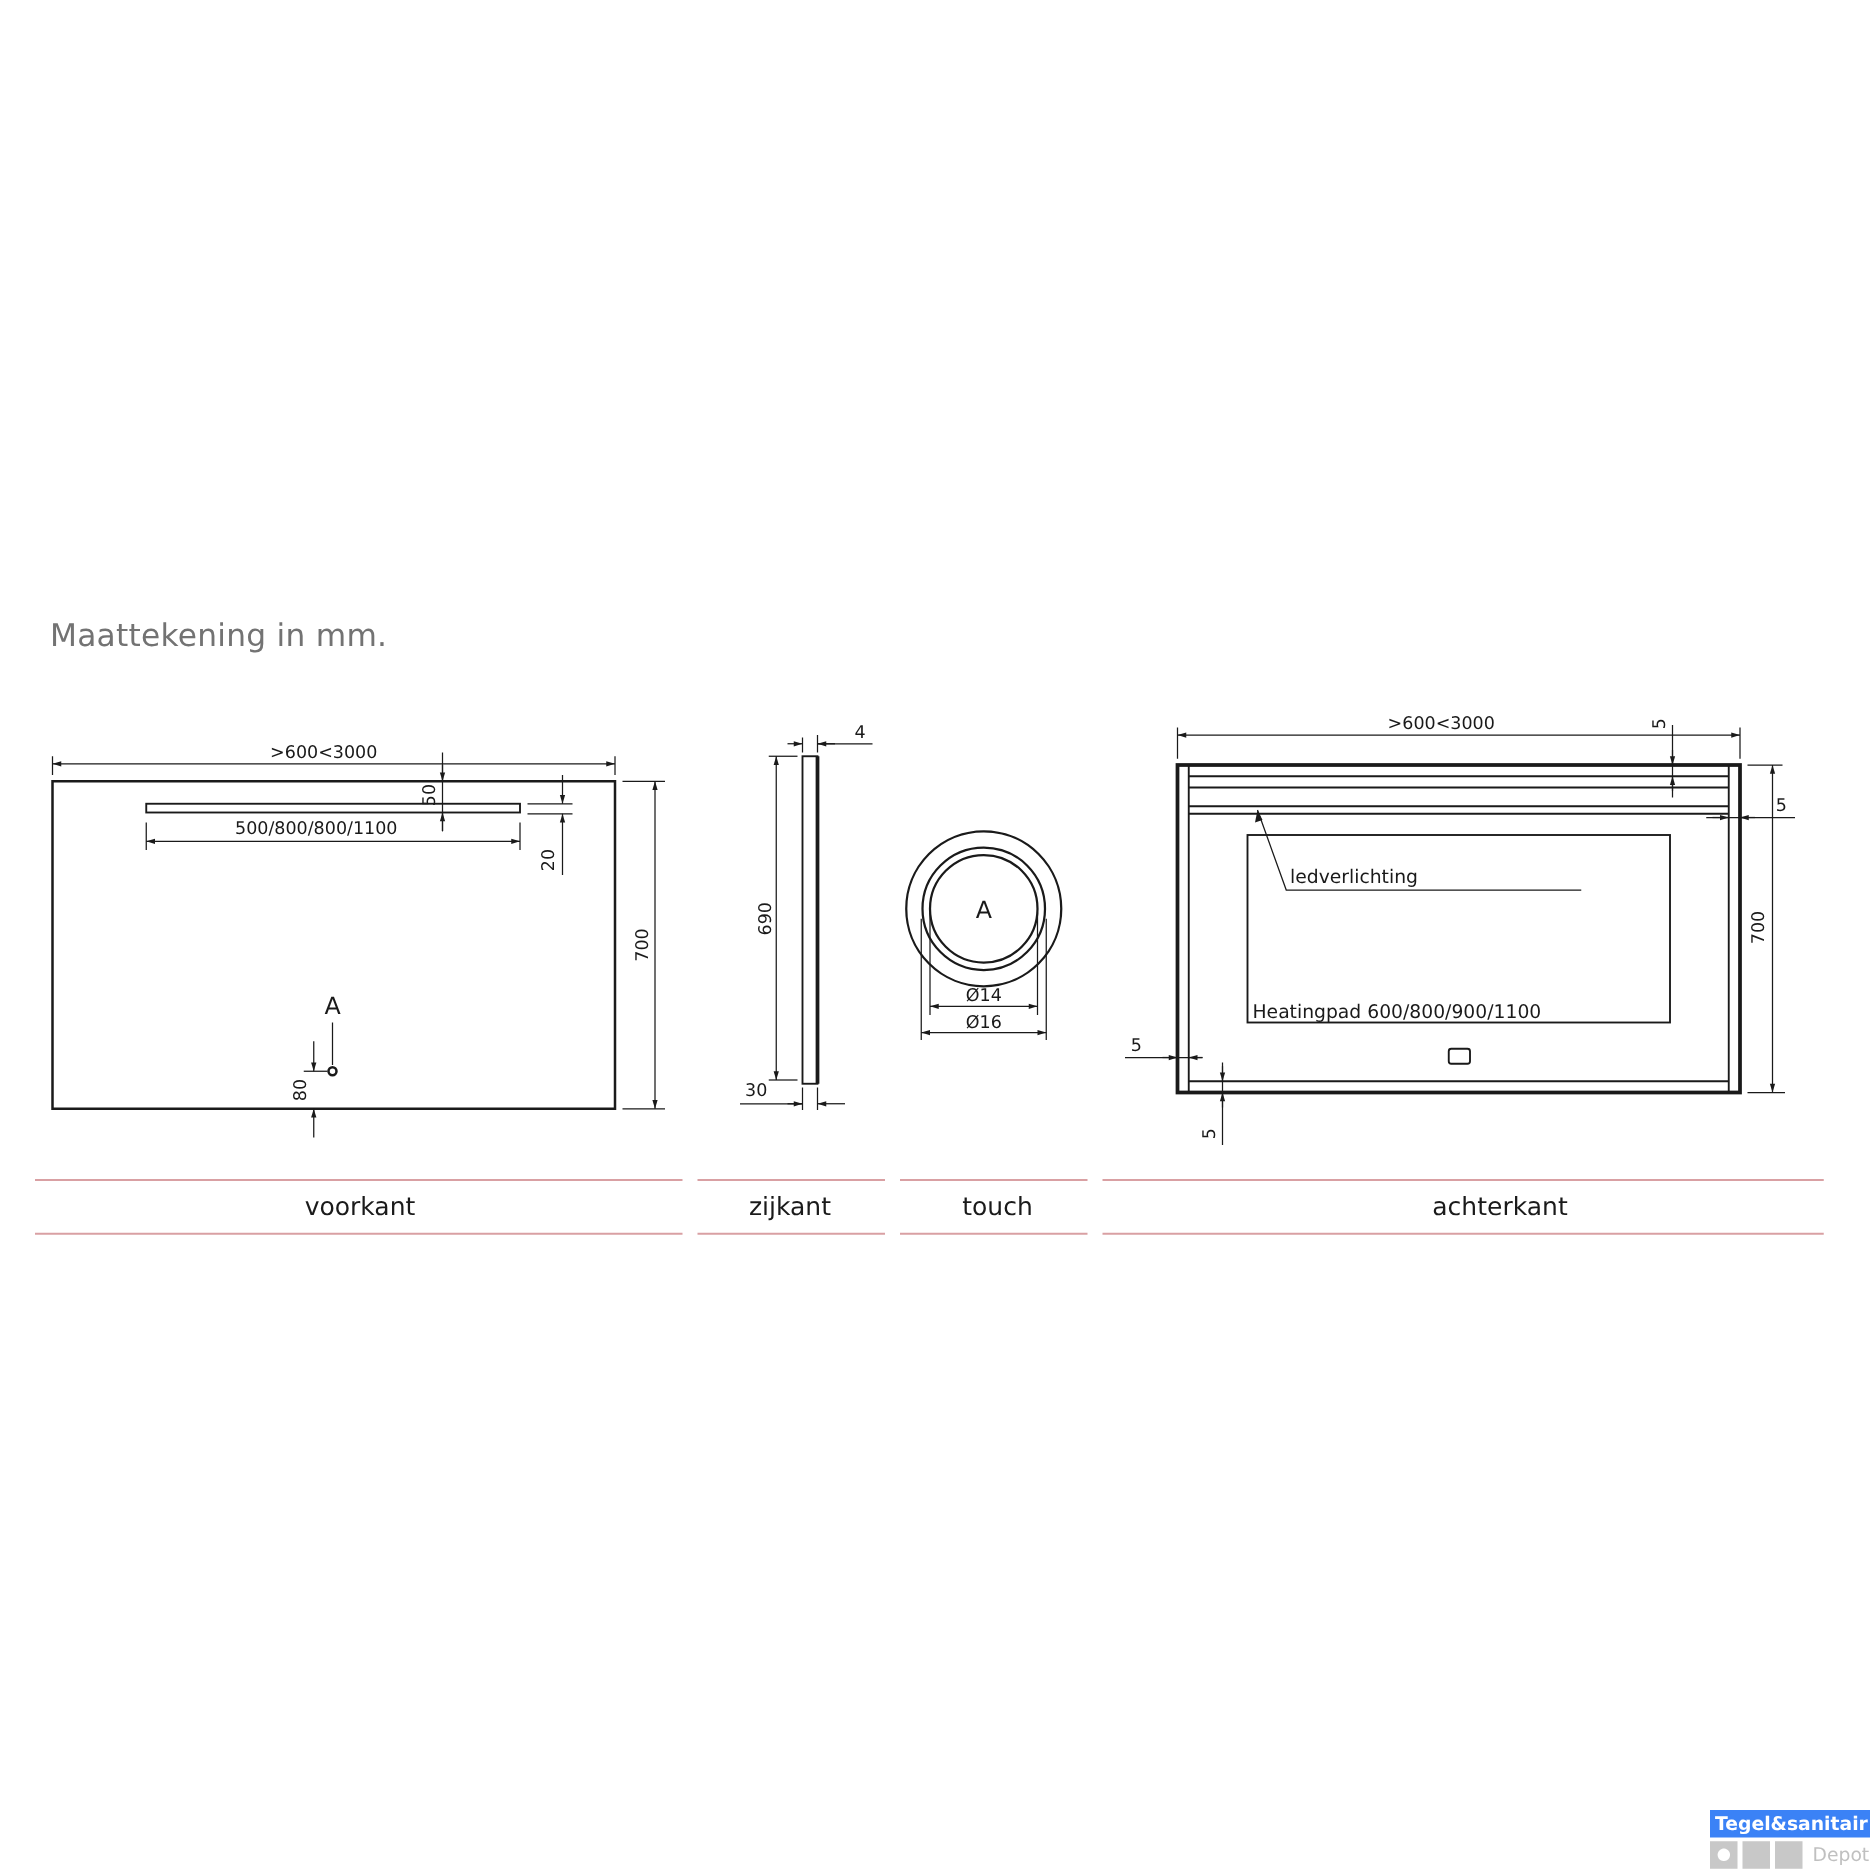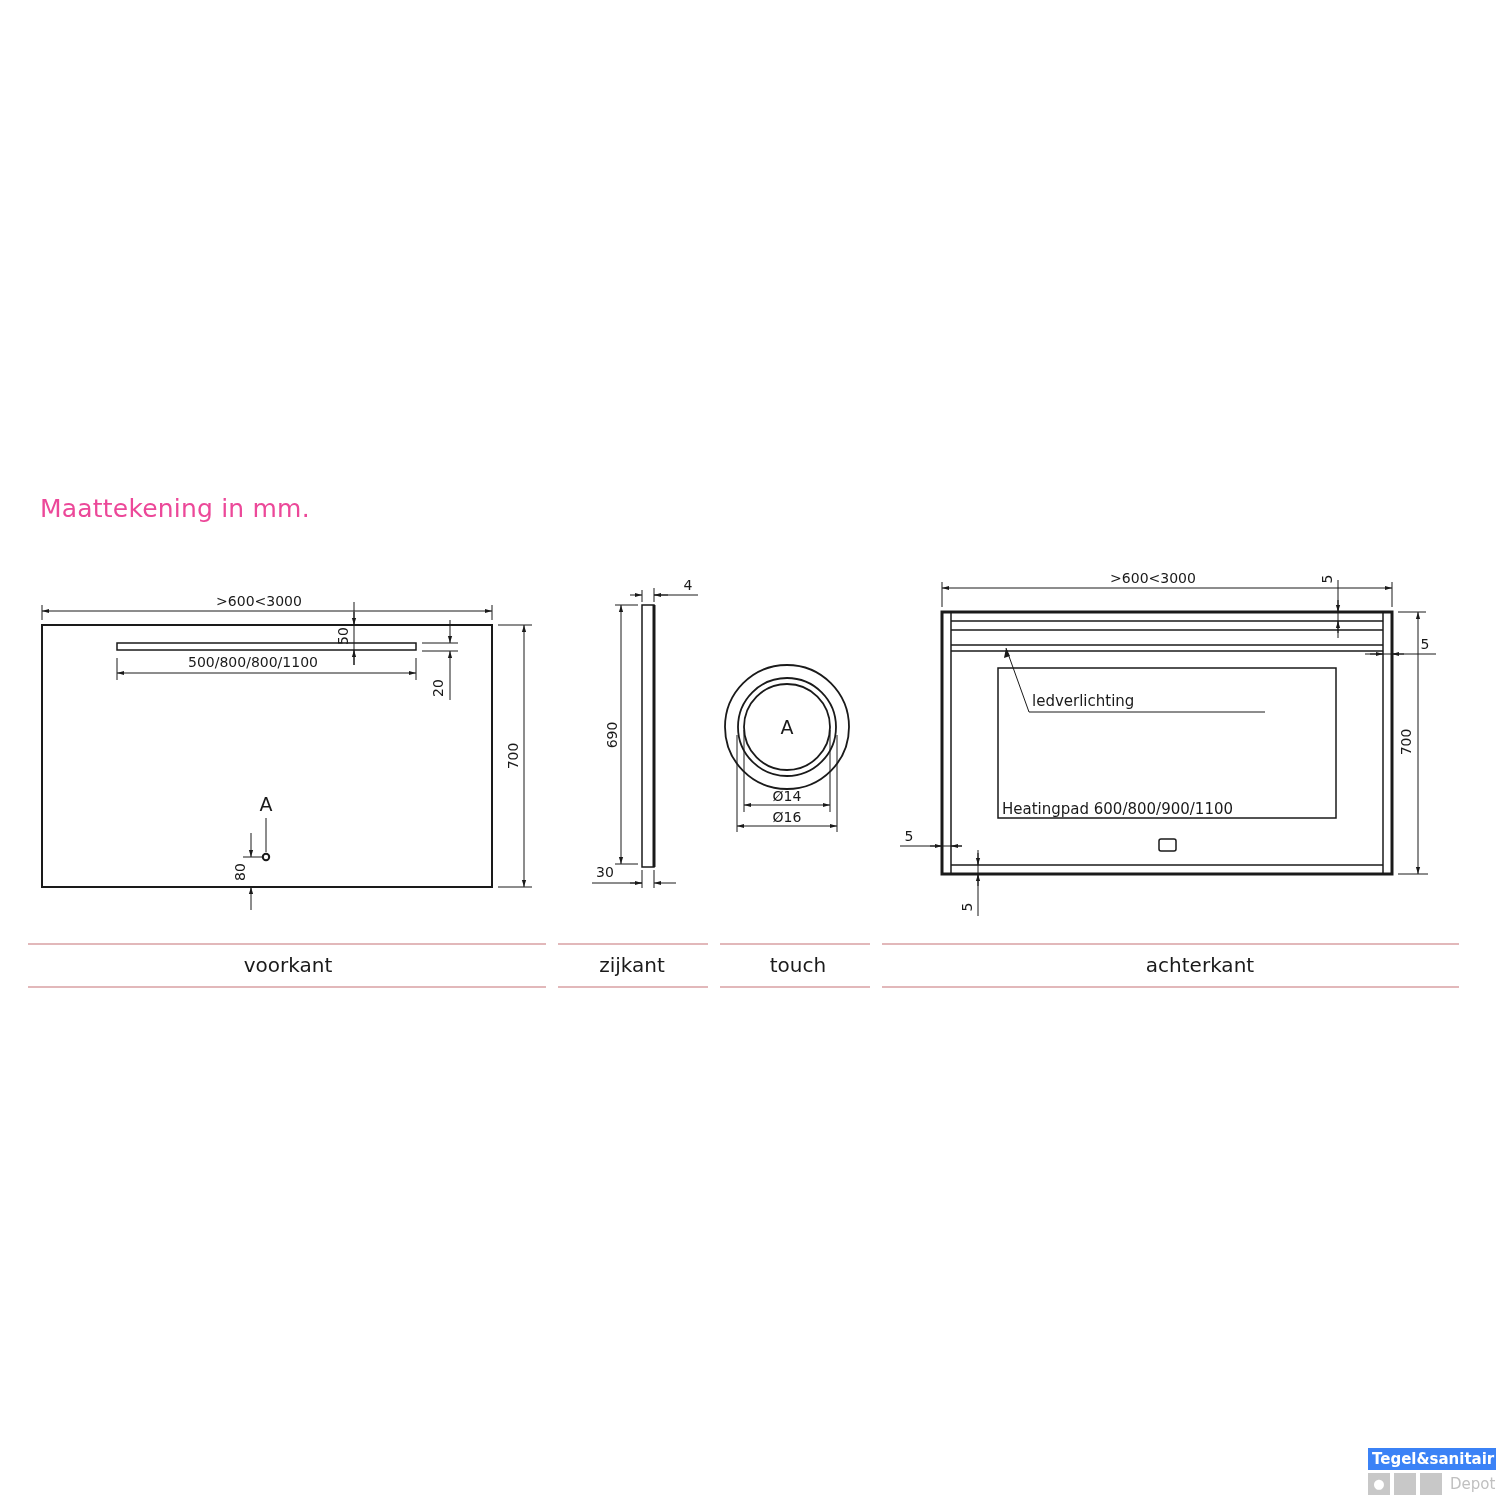--- a/index.html
+++ b/index.html
@@ -1,17 +1,17 @@
 <!DOCTYPE html>
 <html><head>
 <meta charset="utf-8">
 <style>
   html, body { margin:0; padding:0; background:#ffffff; }
   body { width:1500px; height:1500px; position:relative; overflow:hidden; font-family:"DejaVu Sans", sans-serif; color:#1a1a1a; }
-  .title { position:absolute; left:40px; top:494px; font-size:25px; color:#ec4899; letter-spacing:0.2px; }
+  .title { position:absolute; left:40px; top:494px; font-size:25px; color:#737373; letter-spacing:0.2px; }
   svg.drawing { position:absolute; left:0; top:0; width:1500px; height:1500px; }
   svg text { font-family:"DejaVu Sans", sans-serif; fill:#1a1a1a; }
   .dim { font-size:14px; }
   .lbl { font-size:15px; }
   .big { font-size:19px; }
   .cap { font-size:20px; }
   .logo { position:absolute; left:1368px; top:1448px; width:128px; height:48px; }
   .logo-top { background:#3b82f6; color:#fff; font-weight:bold; font-size:15px; height:22px; line-height:22px; padding:0 4px; font-family:"DejaVu Sans", sans-serif; white-space:nowrap; overflow:hidden; }
   .logo-bottom { display:flex; gap:4px; margin-top:3px; align-items:center; }
   .logo-sq { width:22px; height:22px; background:#c8c8c8; color:#fff; font-size:13px; text-align:center; line-height:22px; }

